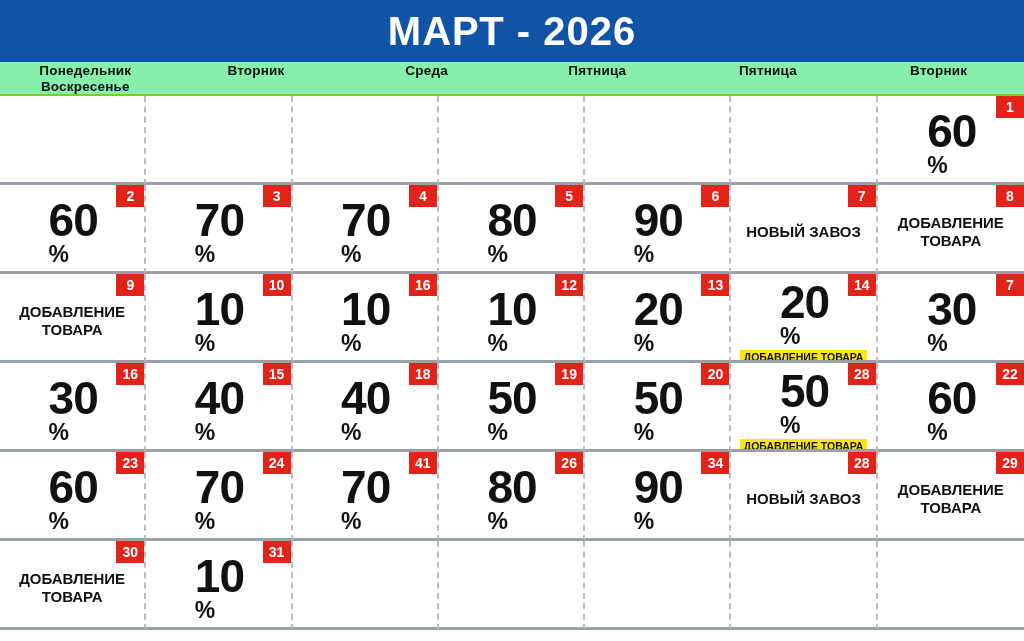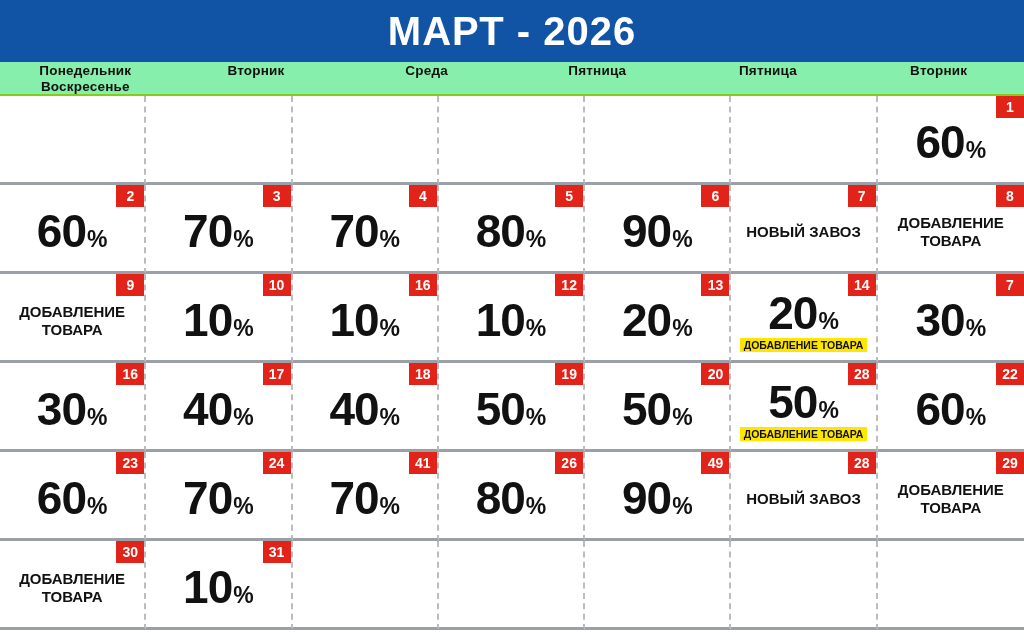--- a/index.html
+++ b/index.html
@@ -76,20 +76,21 @@
   }
 
   
   .pct{
     display:flex;
     align-items:baseline;
     justify-content:center;
     color:#111111;
     line-height:1;
     margin-top:6px;
+    flex-direction:column;
   }
   .pct .num{
     font-size:46px;
     font-weight:bold;
     letter-spacing:-1px;
   }
   .pct .sym{
     font-size:23px;
     font-weight:bold;
     margin-left:1px;
@@ -251,21 +252,21 @@
         </div>
       </div>
       <div class="cell">
         <div class="daynum">16</div>
         <div class="pct">
           <span class="num">30</span>
           <span class="sym">%</span>
         </div>
       </div>
       <div class="cell">
-        <div class="daynum">17</div>
+        <div class="daynum">15</div>
         <div class="pct">
           <span class="num">40</span>
           <span class="sym">%</span>
         </div>
       </div>
       <div class="cell">
         <div class="daynum">18</div>
         <div class="pct">
           <span class="num">40</span>
           <span class="sym">%</span>
@@ -324,21 +325,21 @@
         </div>
       </div>
       <div class="cell">
         <div class="daynum">26</div>
         <div class="pct">
           <span class="num">80</span>
           <span class="sym">%</span>
         </div>
       </div>
       <div class="cell">
-        <div class="daynum">49</div>
+        <div class="daynum">34</div>
         <div class="pct">
           <span class="num">90</span>
           <span class="sym">%</span>
         </div>
       </div>
       <div class="cell">
         <div class="daynum">28</div>
         <div class="textlabel">НОВЫЙ ЗАВОЗ</div>
       </div>
       <div class="cell">

